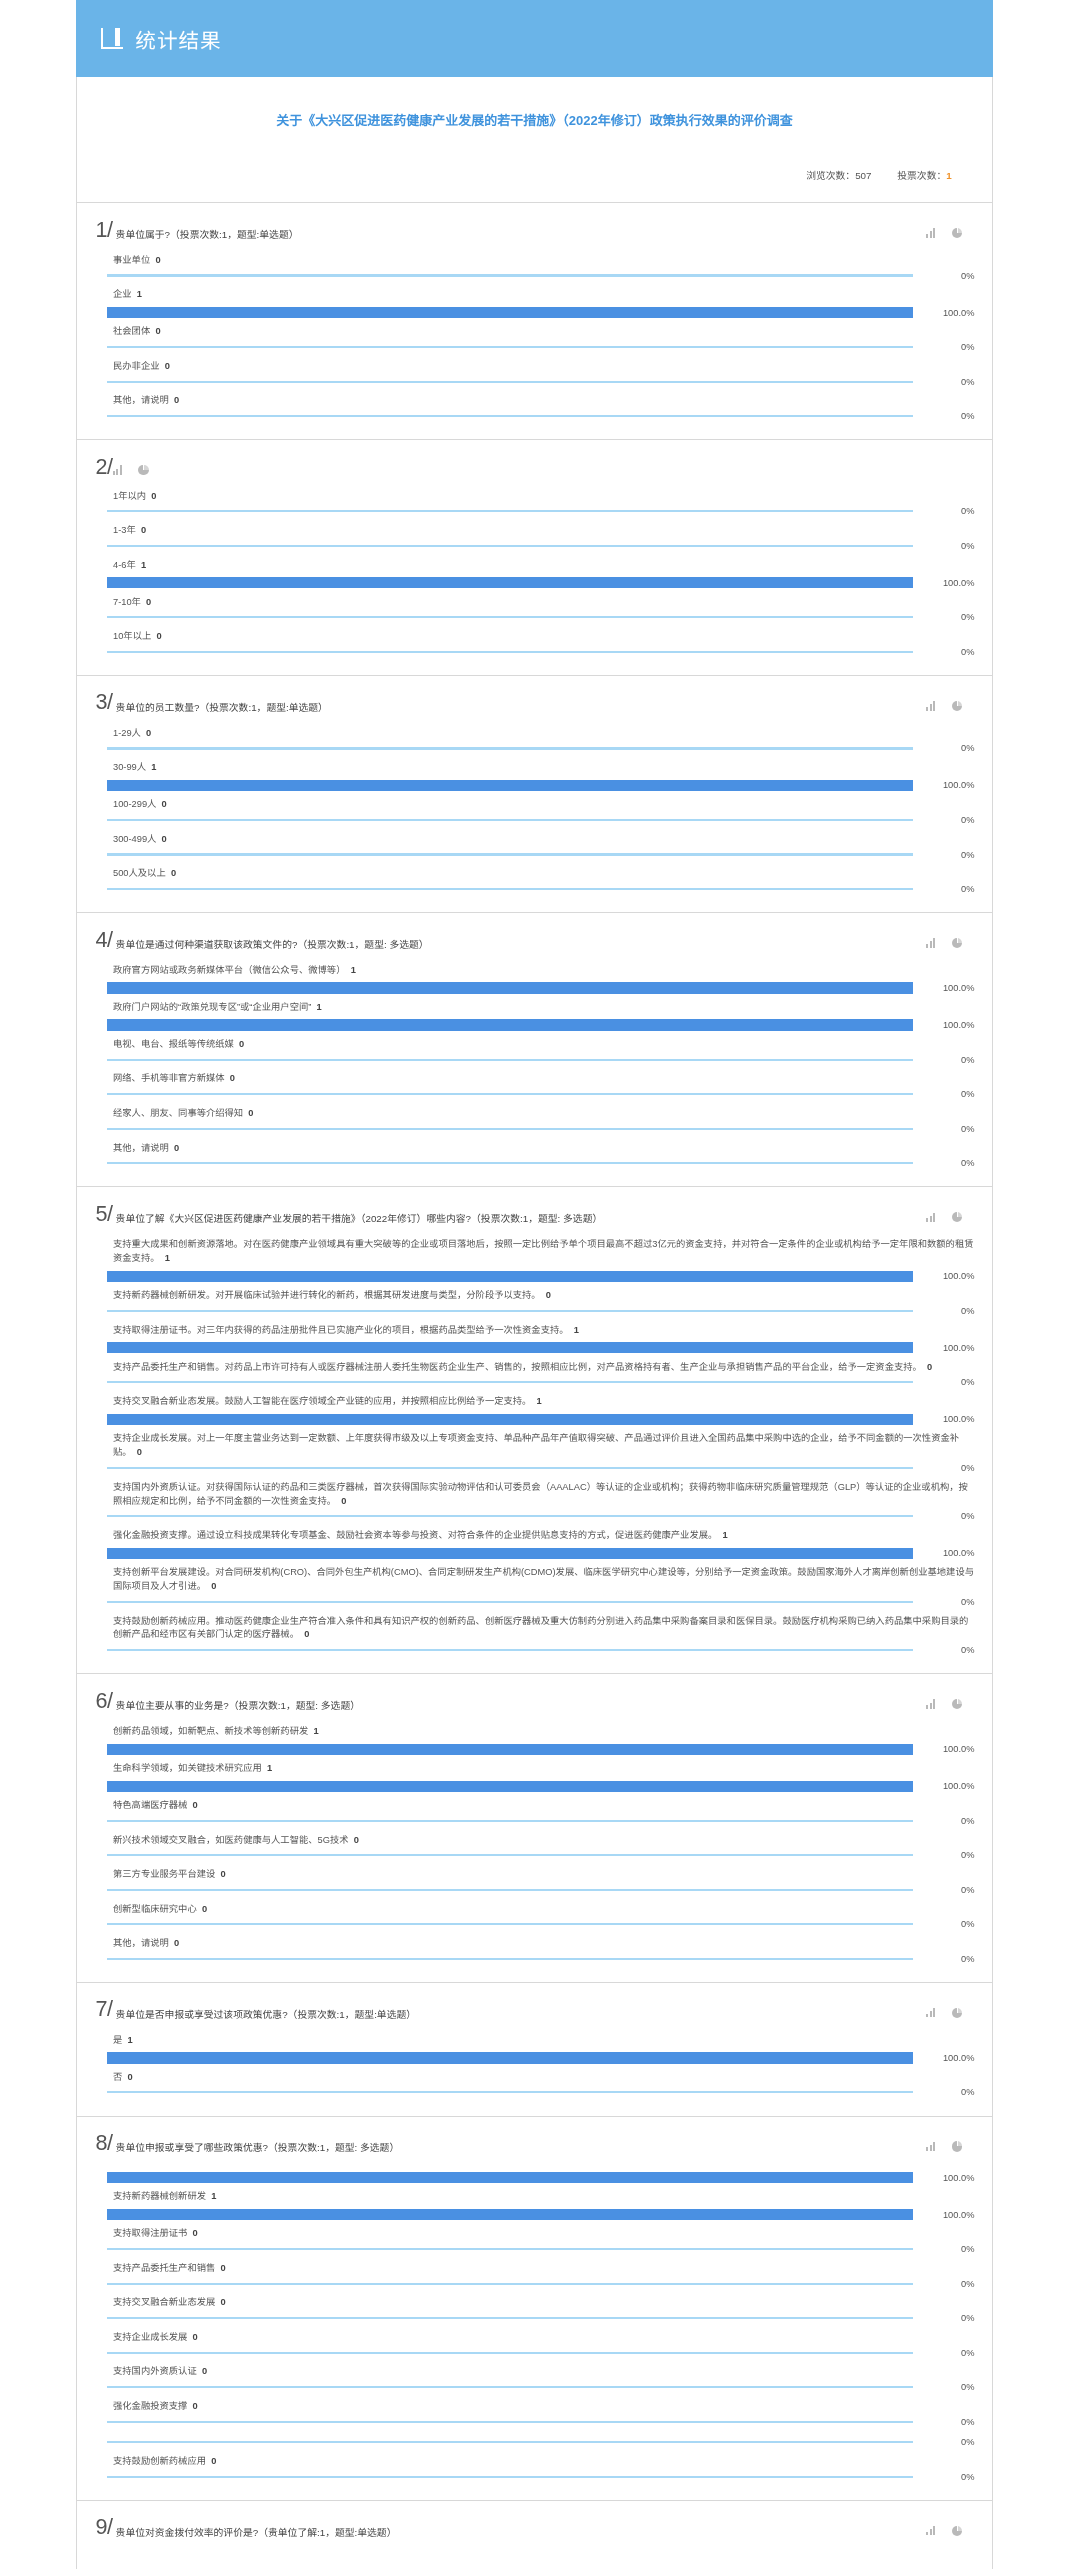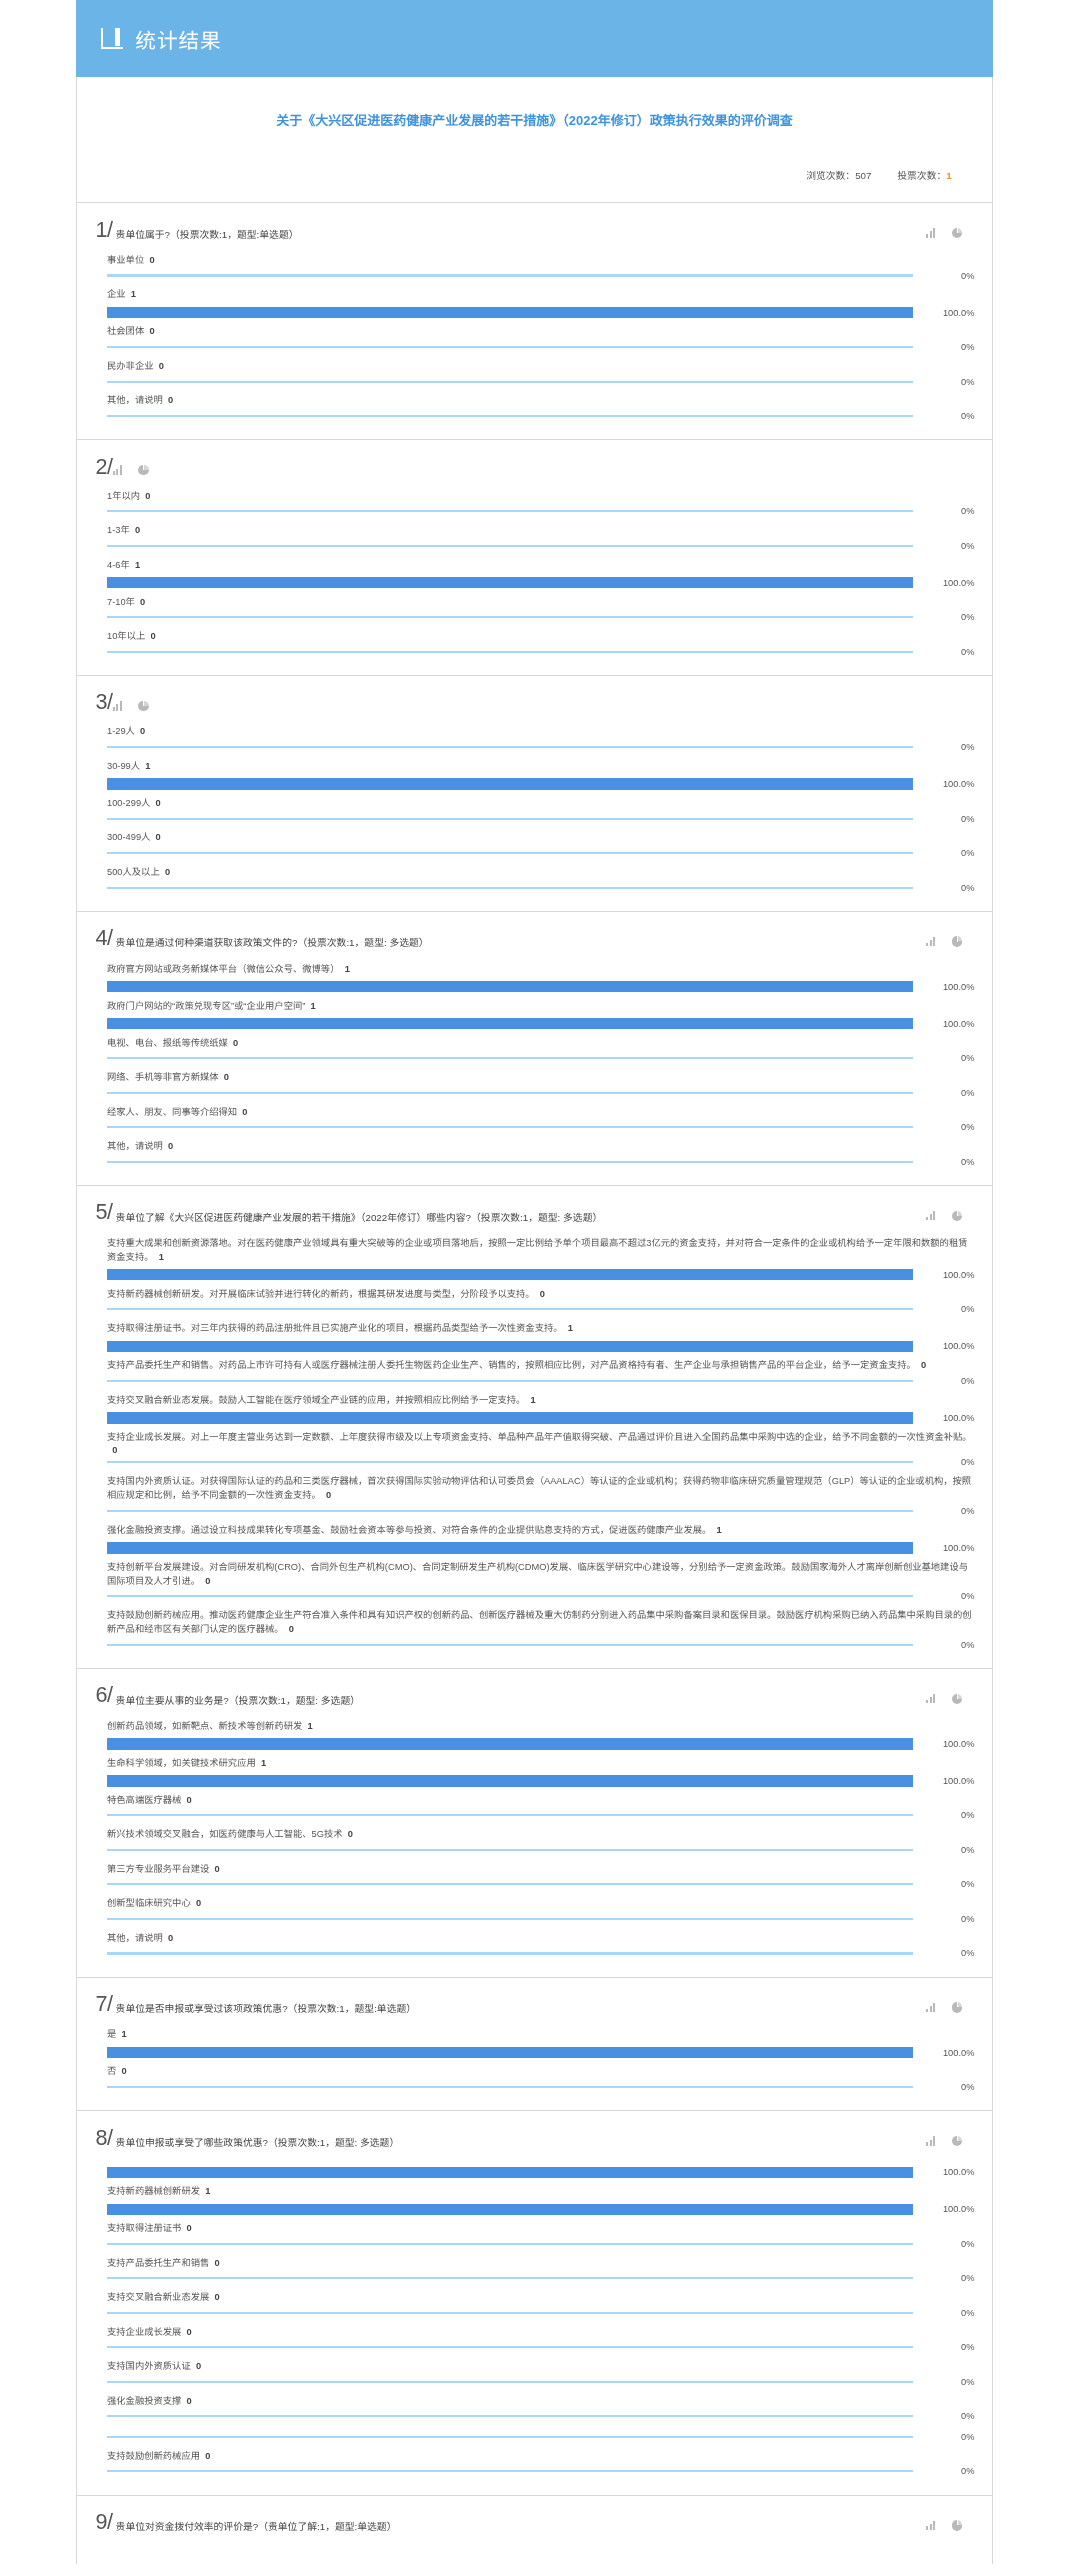--- a/index.html
+++ b/index.html
@@ -125,20 +125,21 @@
   }
   .icon-pie::after{
     content:"";position:absolute;left:50%;top:0;width:1px;height:50%;background:#fff;
   }
   
   .opts{padding:2.1px 17.5px 0 30px;}
   .opt{padding:7.2px 0 0 0;}
   .opt-row{
     display:flex;
     align-items:flex-start;
+    margin-left:6px;
   }
   .opt-left{flex:1 1 auto;min-width:0;}
   .opt-label{
     font-size:9.3px;
     color:#555;
     line-height:1.5;
     word-break:break-all;
   }
   .opt-count{
     font-weight:bold;
@@ -343,20 +344,21 @@
                 <div class="bar-fill zero" style="width: 100%;"></div>
               </div>
               <div class="bar-pct">0%</div>
             </div>
           </div>
         </div>
       </div>
       <div class="q-block">
         <div class="q-head">
           <div class="q-num">3/</div>
+          <div class="q-text">贵单位的员工数量?（投票次数:1，题型:单选题）</div>
           <div class="q-tools">
             <span class="icon-barchart">
               <i></i>
               <i></i>
               <i></i>
             </span>
             <span class="icon-pie"></span>
           </div>
         </div>
         <div class="opts">

